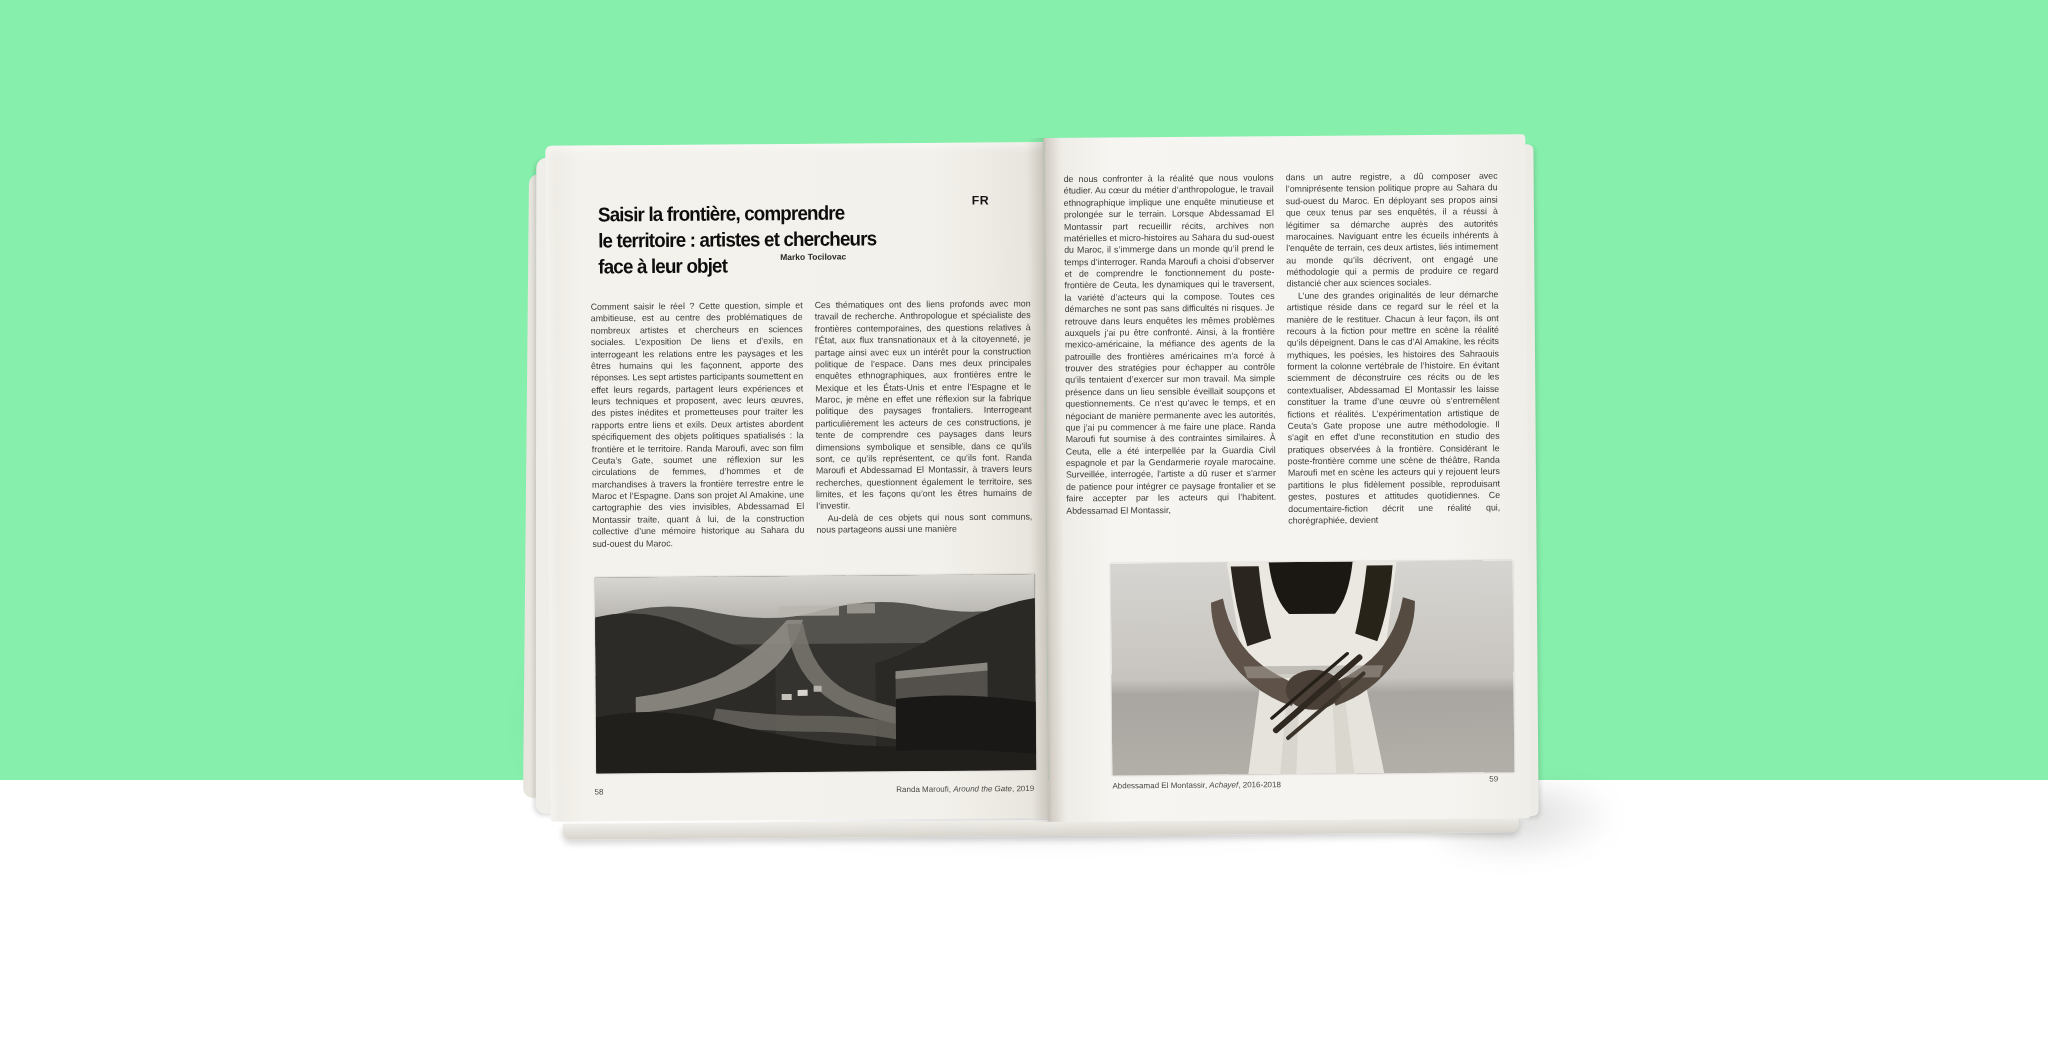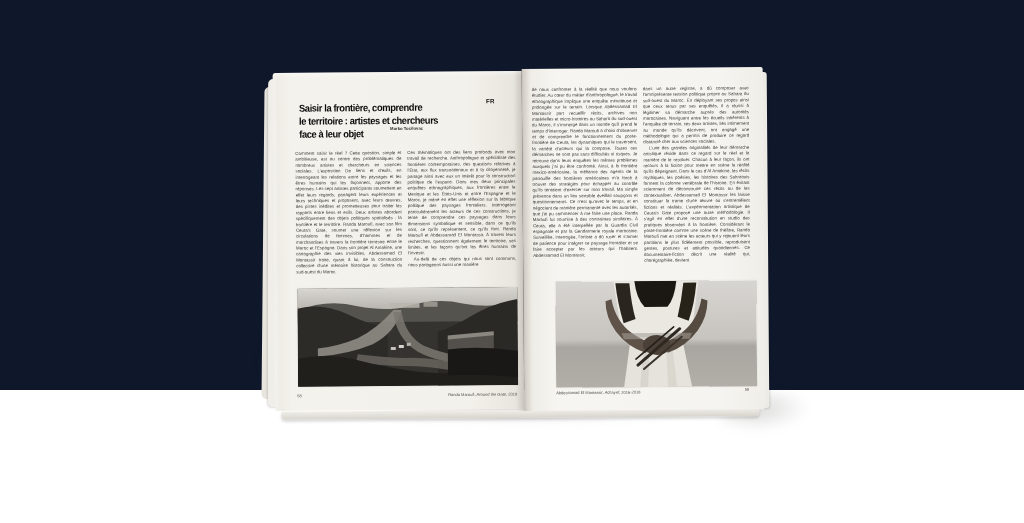--- a/index.html
+++ b/index.html
@@ -1,17 +1,17 @@
 <!DOCTYPE html>
 <html><head>
 <meta charset="utf-8">
 <style>
   html,body{margin:0;padding:0;width:1024px;height:523px;background:#ffffff;overflow:hidden;
     font-family:"Liberation Sans", sans-serif;-webkit-font-smoothing:antialiased;}
-  .scene{position:relative;width:1024px;height:390px;background:#0f172a;}
+  .scene{position:relative;width:1024px;height:390px;background:#86efac;}
   
   .shadow-bottom{position:absolute;left:296px;top:398px;width:456px;height:30px;
     background:radial-gradient(ellipse 50% 50% at 50% 35%, rgba(70,68,64,.30), rgba(70,68,64,0) 72%);
     filter:blur(6px);}
   .shadow-left{position:absolute;left:258px;top:330px;width:60px;height:80px;
     background:radial-gradient(ellipse at 60% 40%, rgba(70,68,64,.18), rgba(70,68,64,0) 70%);filter:blur(5px);}
   .shadow-right{position:absolute;left:720px;top:392px;width:90px;height:40px;
     background:radial-gradient(ellipse at 40% 40%, rgba(70,68,64,.20), rgba(70,68,64,0) 70%);filter:blur(5px);}
 
   .book{position:absolute;left:274px;top:69px;width:490px;height:344px;transform:rotate(-0.45deg);}

